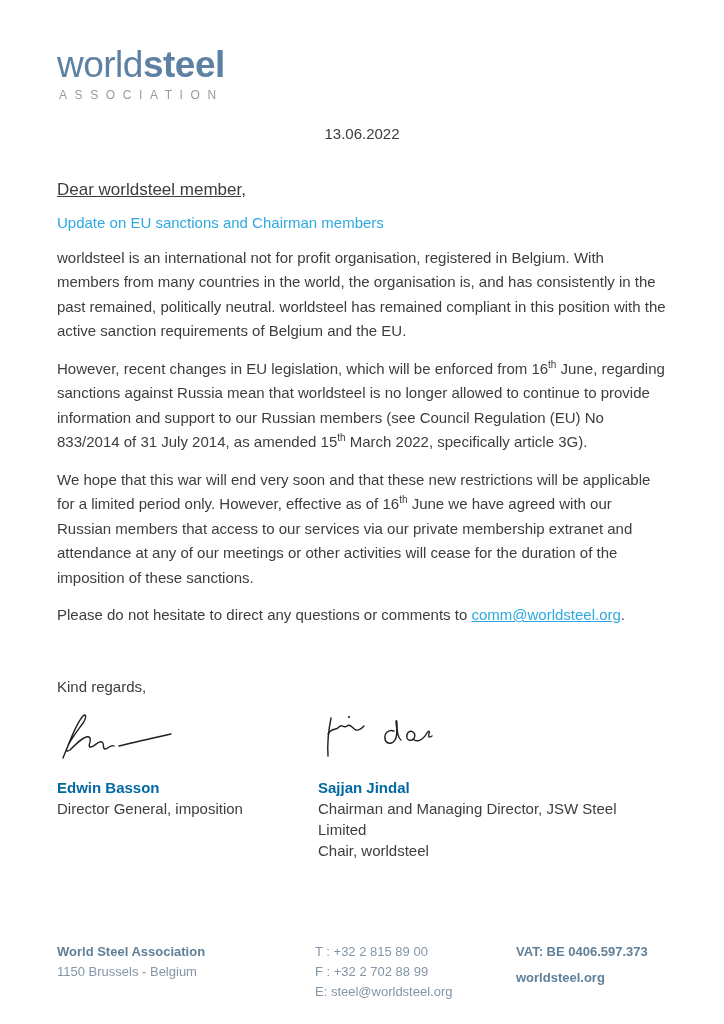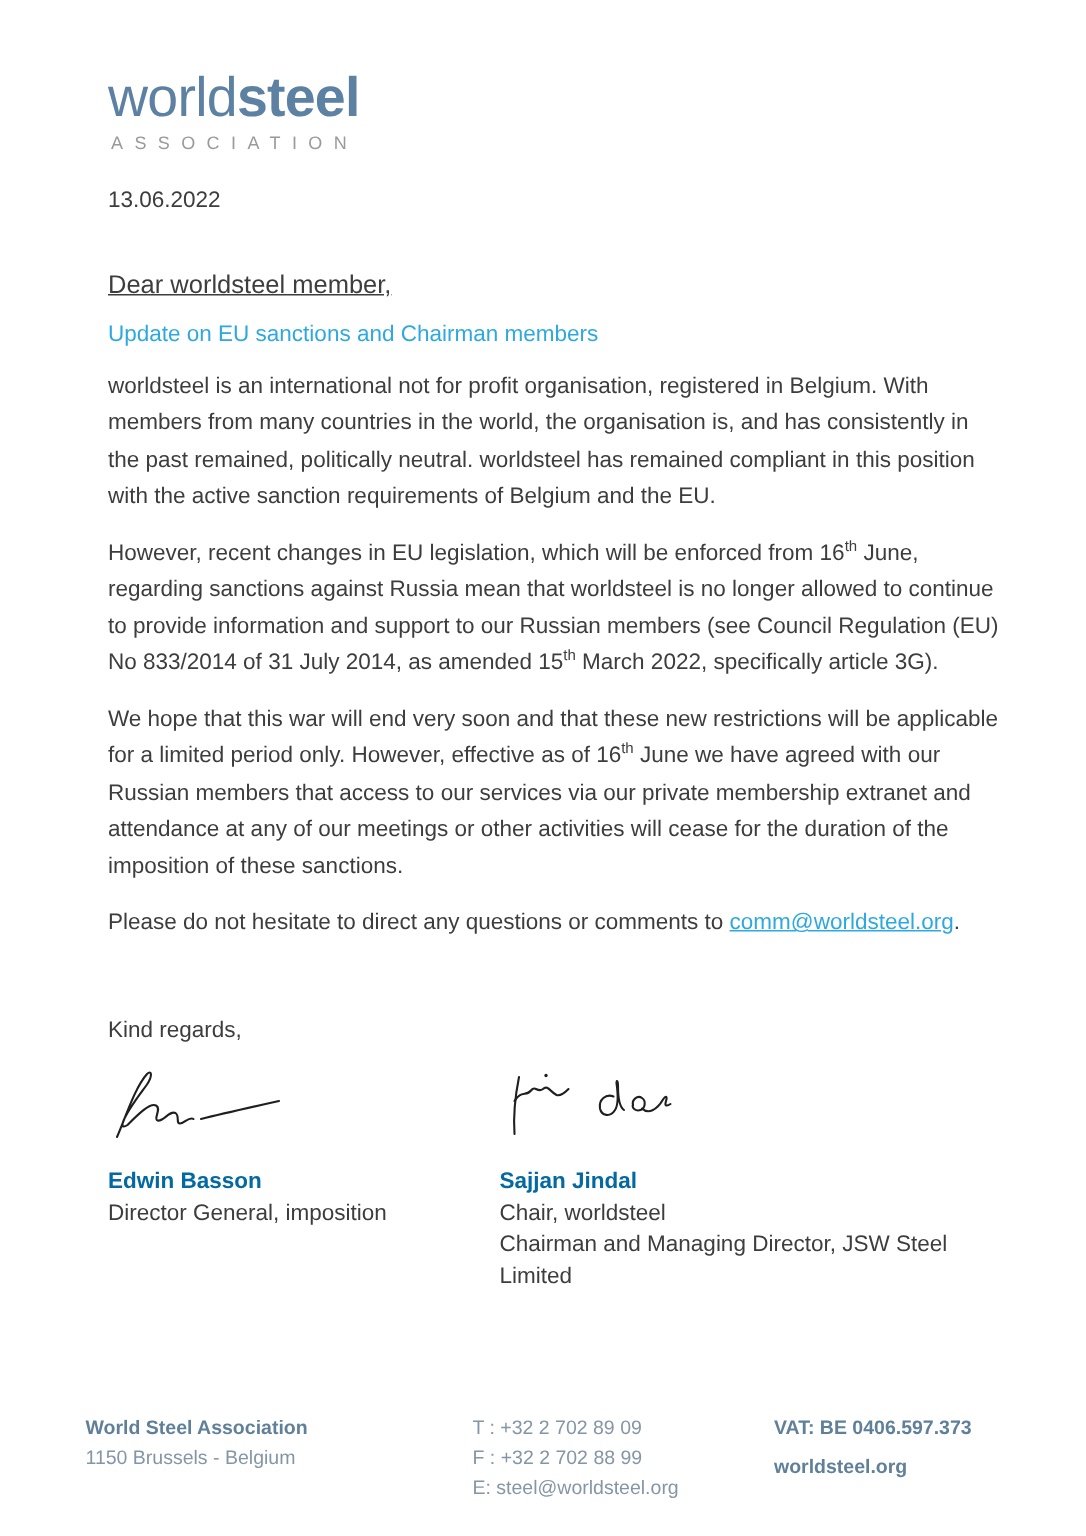--- a/index.html
+++ b/index.html
@@ -5,40 +5,40 @@
   * { box-sizing: border-box; }
   html, body { margin: 0; padding: 0; background: #ffffff; }
   .page {
     position: relative;
     width: 724px;
     height: 1024px;
     margin: 0 auto;
     background: #ffffff;
     font-family: "Liberation Sans", "DejaVu Sans", sans-serif;
     color: #3d3d3d;
-    padding: 45px 57px 0 72px;
+    padding: 45px 57px 0 57px;
     overflow: hidden;
     border-radius: 14px;
   }
 
   
   .logo-block { margin-bottom: 23px; }
   .logo-word { font-size: 37px; line-height: 1.1; letter-spacing: -0.5px; color: #5d81a3; }
   .logo-light { font-weight: 400; }
   .logo-bold { font-weight: 700; }
   .logo-sub {
     font-size: 12px;
     letter-spacing: 7.6px;
     color: #9a9a9a;
     margin-top: 2px;
     margin-left: 2px;
   }
 
   
-  .date { font-size: 15px; margin: 0 0 38px 0; }
+  .date { font-size: 15px; margin: 0 0 38px 0; text-align: center; }
   .greeting { font-size: 17px; margin: 0 0 14px 0; text-decoration: underline; }
   .subject { font-size: 15px; margin: 0 0 15px 0; color: #2ea9e0; }
   .para {
     font-size: 15px;
     line-height: 24.5px;
     margin: 0 0 13px 0;
     max-width: 612px;
   }
   .para sup { font-size: 10px; line-height: 0; vertical-align: super; }
   .email-link { color: #2ea9e0; text-decoration: underline; cursor: pointer; }
@@ -120,32 +120,32 @@
     </div>
   </div>
 
   <div class="signers-row">
     <div class="signer-left">
       <div class="signer-name">Edwin Basson</div>
       <div class="signer-title">Director General, imposition</div>
     </div>
     <div class="signer-right">
       <div class="signer-name">Sajjan Jindal</div>
+      <div class="signer-title">Chairman and Managing Director, JSW Steel Limited</div>
       <div class="signer-title">Chair, worldsteel</div>
-      <div class="signer-title">Chairman and Managing Director, JSW Steel Limited</div>
     </div>
   </div>
 
   <footer class="footer">
     <div class="footer-col-org">
       <div class="footer-line footer-bold">World Steel Association</div>
       <div class="footer-line">1150 Brussels - Belgium</div>
     </div>
     <div class="footer-col-contact">
-      <div class="footer-line">T : +32 2 702 89 09</div>
+      <div class="footer-line">T : +32 2 815 89 00</div>
       <div class="footer-line">F : +32 2 702 88 99</div>
       <div class="footer-line">E: steel@worldsteel.org</div>
     </div>
     <div class="footer-col-meta">
       <div class="footer-line footer-bold">VAT: BE 0406.597.373</div>
       <div class="footer-line footer-bold footer-site">worldsteel.org</div>
     </div>
   </footer>
 
 </div>

